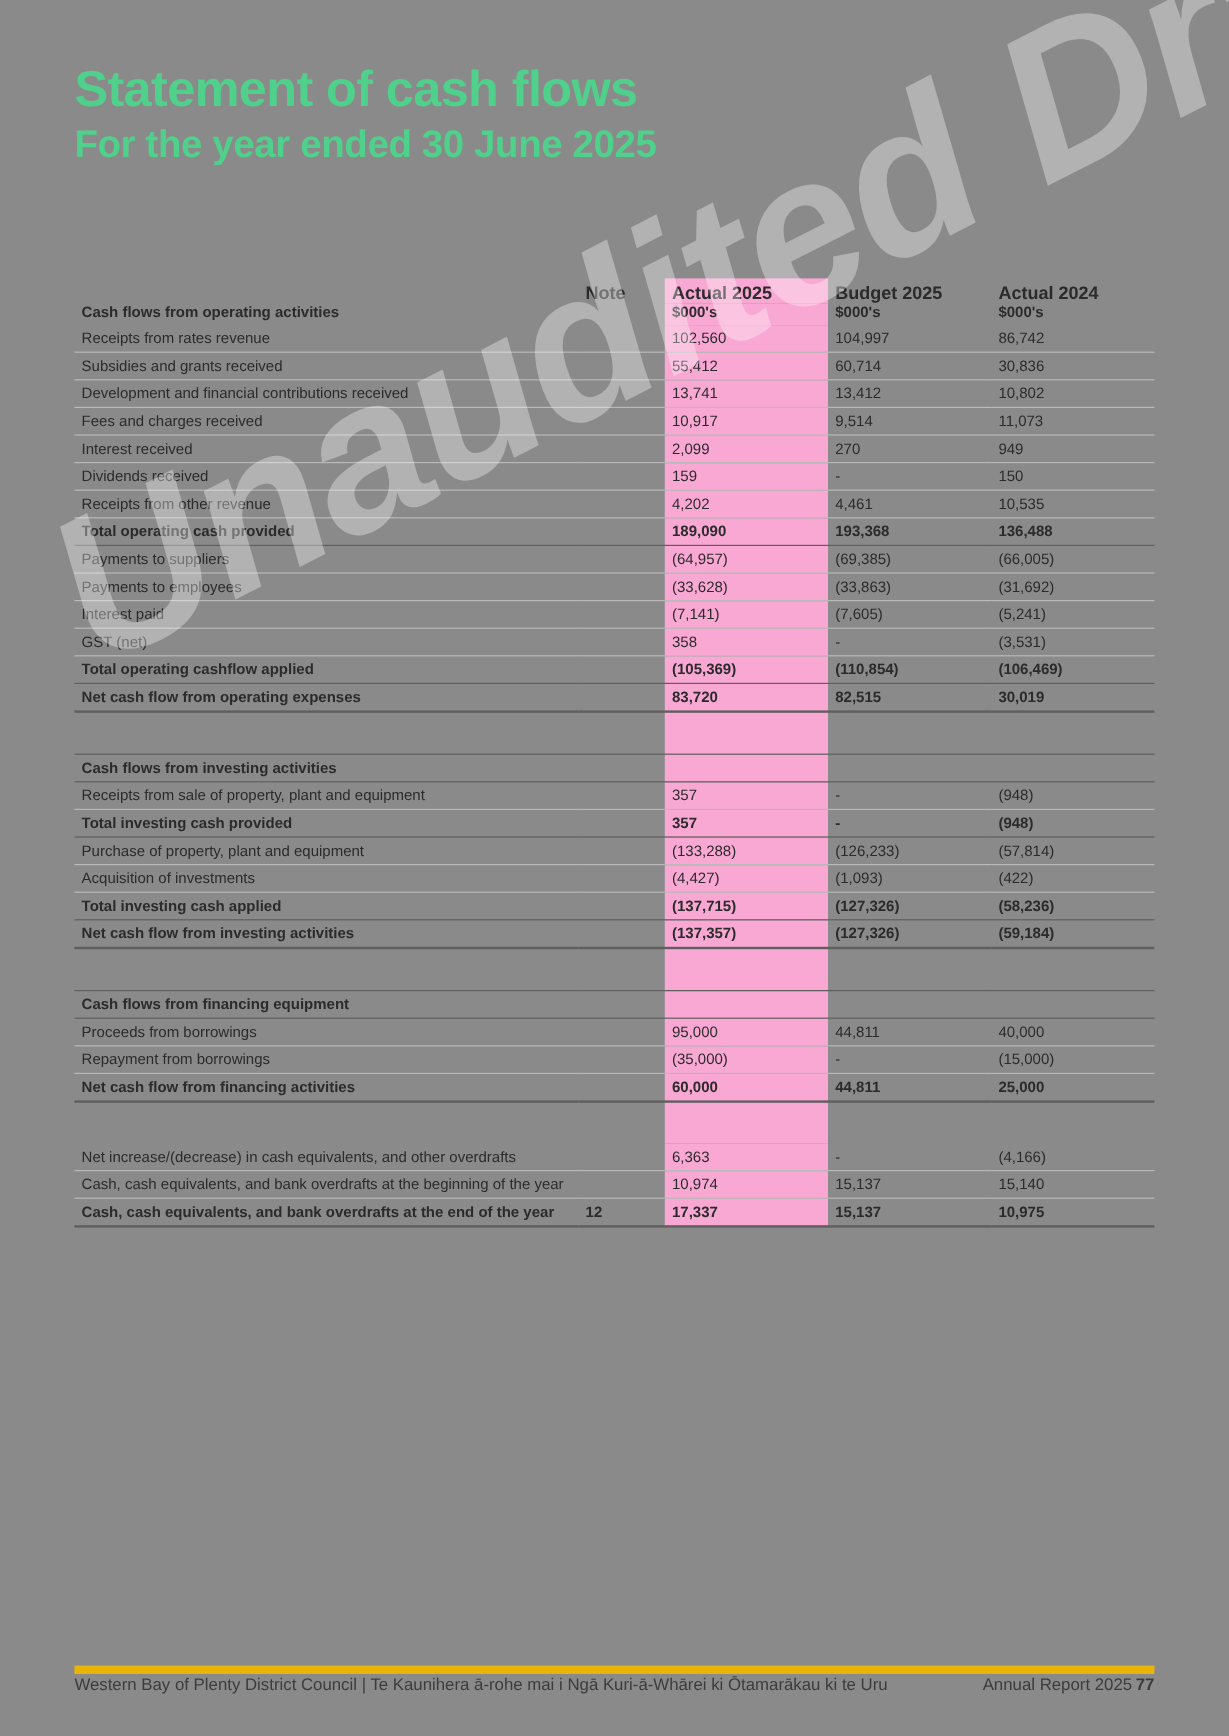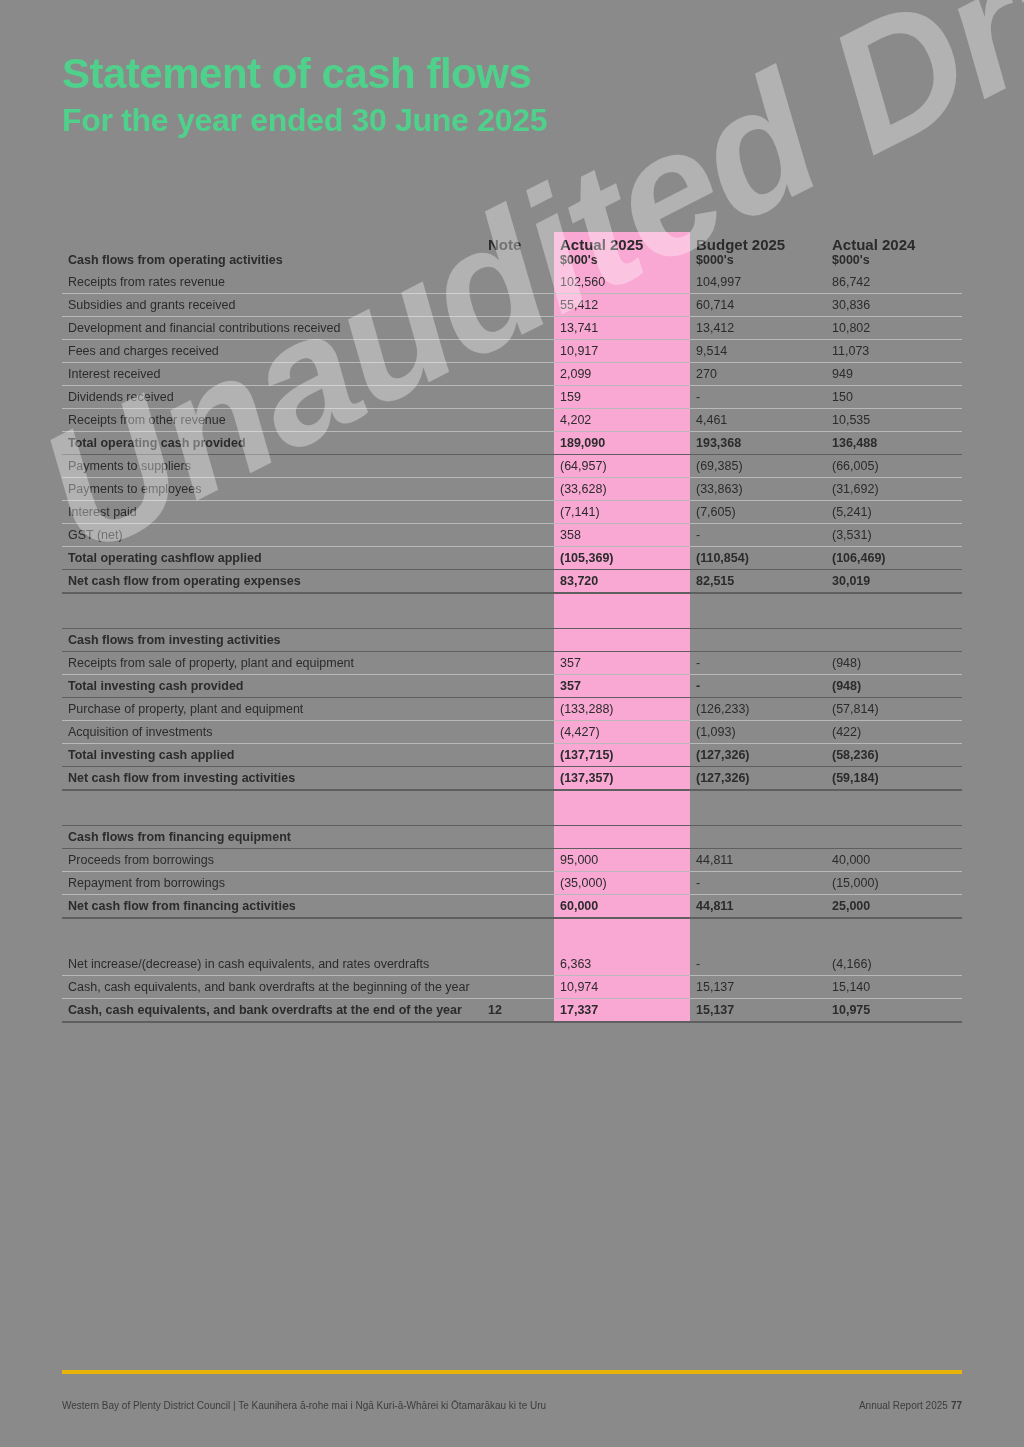--- a/index.html
+++ b/index.html
@@ -134,26 +134,26 @@
   td.band, th.band {
     background: #f9a8d4;
   }
 
   
   .footer {
     position: absolute;
     left: 62px;
     right: 62px;
     bottom: 36px;
-    border-top: 4px solid #eab308;
-    padding-top: 26px;
+    border-top: 7px solid #eab308;
+    padding-top: 0;
     display: flex;
     justify-content: space-between;
     align-items: baseline;
-    font-size: 10px;
+    font-size: 14px;
     color: #3c3c3c;
   }
   .footer .right { display: flex; gap: 3px; align-items: flex-end; }
   .footer .page-num { font-weight: bold; }
 </style>
 </head>
 <body>
 
 <div class="page">
 
@@ -386,21 +386,21 @@
 
         <tr class="spacer">
           <td></td>
             <td></td>
           <td class="band"></td>
             <td></td>
             <td></td>
         </tr>
 
         <tr class="item">
-          <td>Net increase/(decrease) in cash equivalents, and rates overdrafts</td>
+          <td>Net increase/(decrease) in cash equivalents, and other overdrafts</td>
           <td class="note-col"></td>
           <td class="num band">6,363</td>
           <td class="num">-</td>
           <td class="num">(4,166)</td>
         </tr>
         <tr class="item">
           <td>Cash, cash equivalents, and bank overdrafts at the beginning of the year</td>
           <td class="note-col"></td>
           <td class="num band">10,974</td>
           <td class="num">15,137</td>

